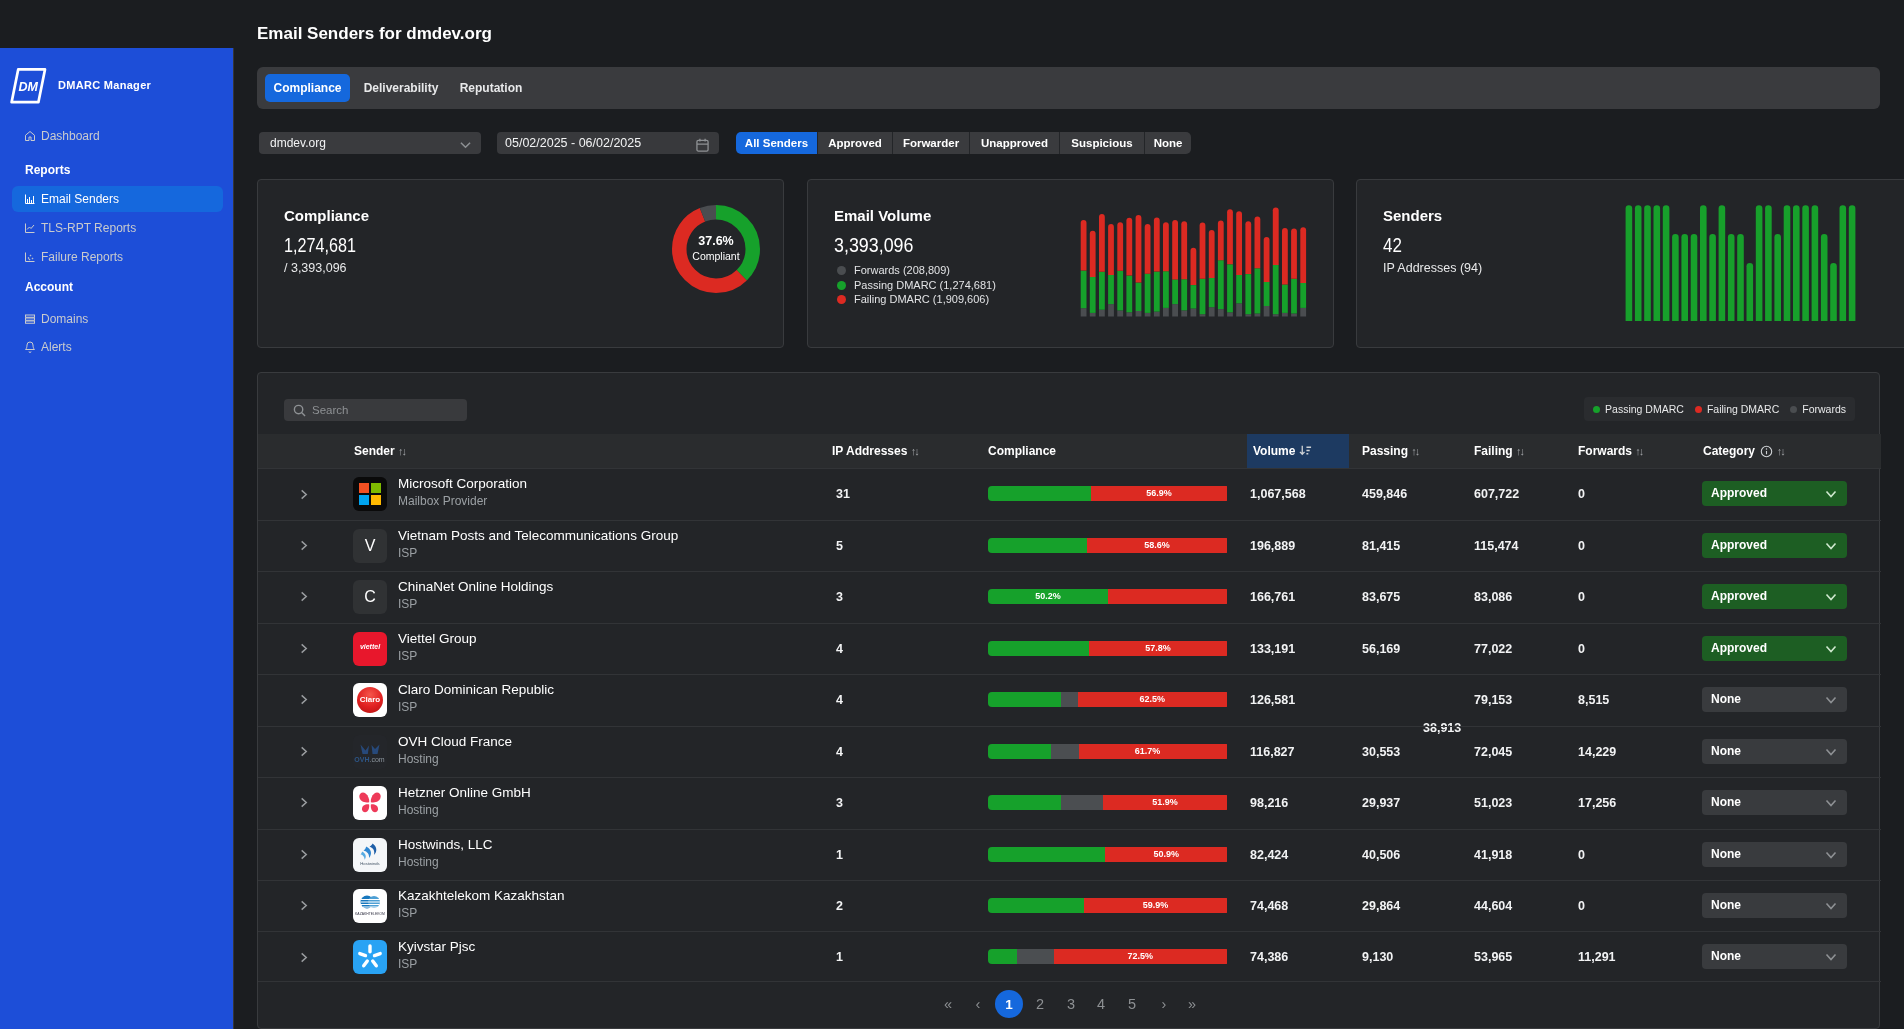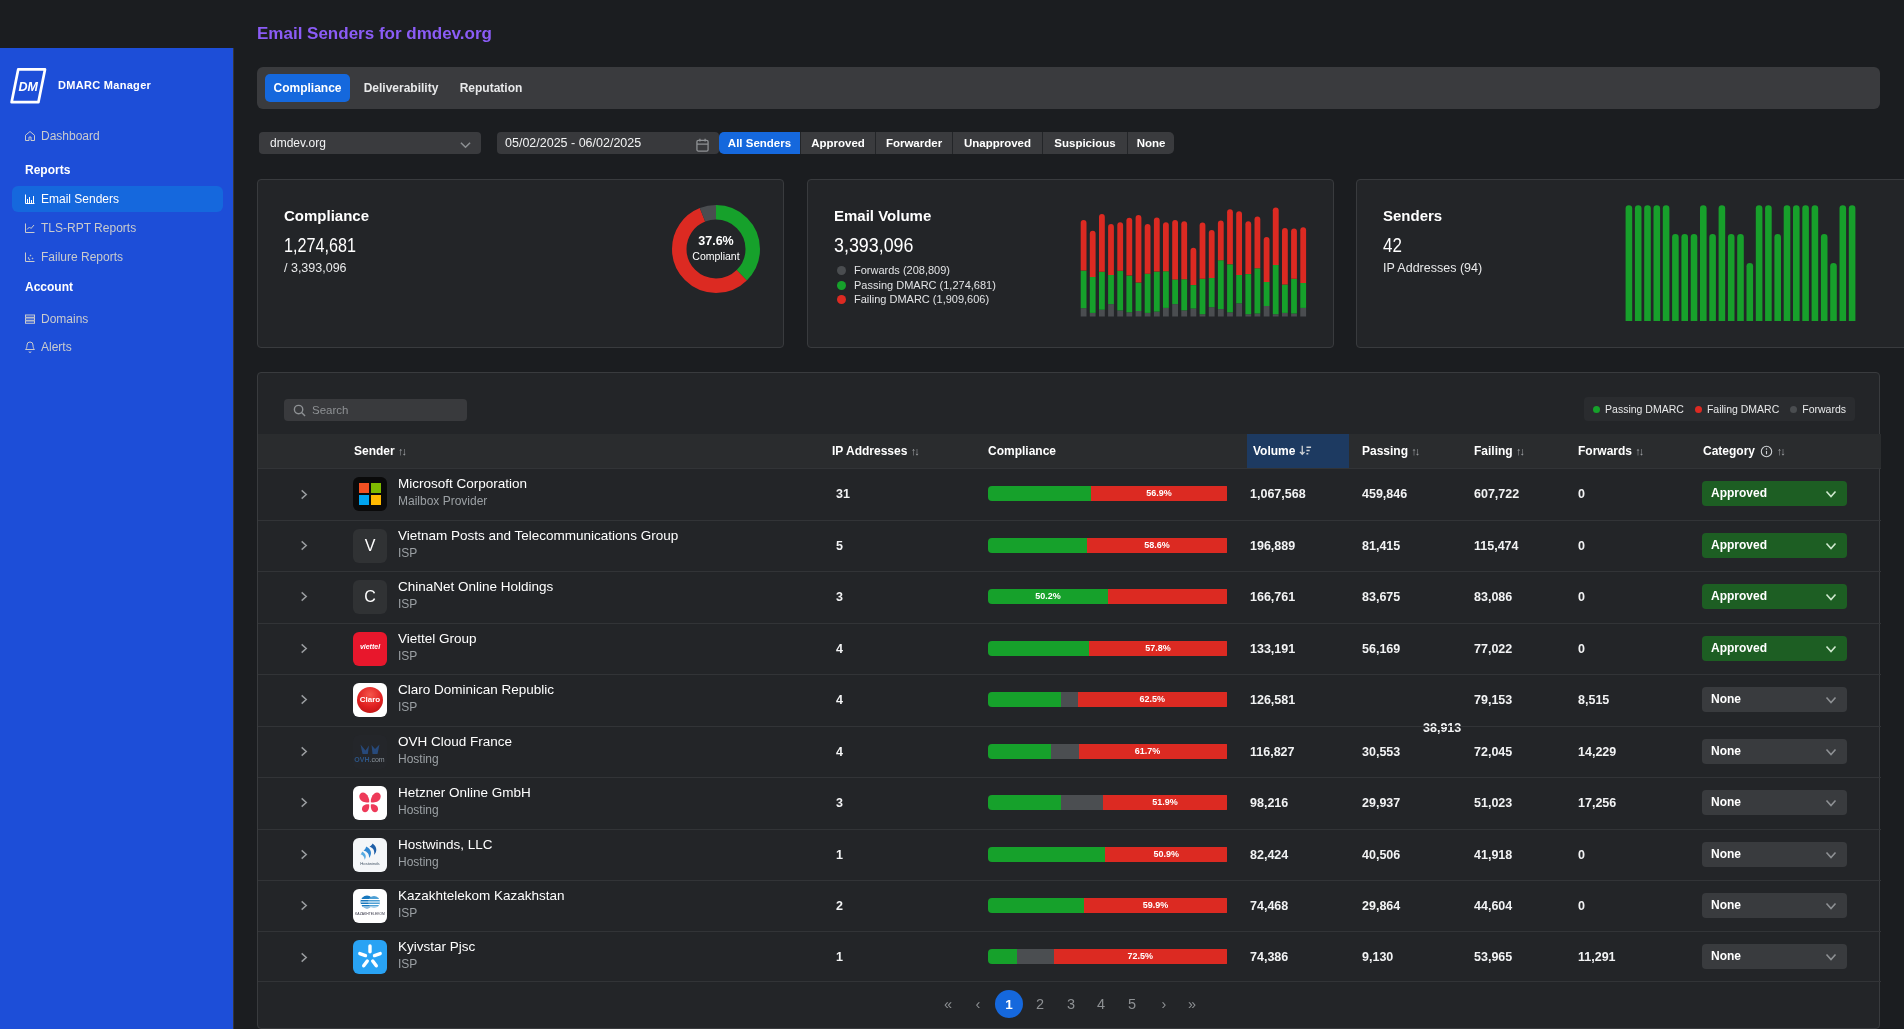--- a/index.html
+++ b/index.html
@@ -7,28 +7,28 @@
 
 #sidebar { position:absolute; left:0; top:0; width:234px; height:1029px; background:#1d4ed8; border-right:1px solid #34363a;margin-top:48px; }
 #logo { position:absolute; left:10px; top:20px; }
 #brand { position:absolute; left:58px; top:31px; font-size:11px; line-height:13px; font-weight:bold; color:#fff; letter-spacing:0.3px; }
 .navitem { position:absolute; left:12px; width:211px; height:26px; border-radius:6px; color:#c9cbce; font-size:12px; display:flex; align-items:center; }
 .navitem svg { margin-left:12px; margin-right:5px; flex:none; width:12px; height:12px; }
 .navitem.active { background:#1568dd; color:#fff; }
 .navsection { position:absolute; left:25px; font-size:12px; font-weight:bold; color:#fff; }
 
 #main { position:absolute; left:234px; top:0; width:1670px; height:1029px; }
-h1 { position:absolute; left:23px; top:24px; font-size:17px; line-height:19px; font-weight:bold; color:#8b5cf6; }
+h1 { position:absolute; left:23px; top:24px; font-size:17px; line-height:19px; font-weight:bold; color:#ffffff; }
 #tabstrip { position:absolute; left:23px; top:67px; width:1623px; height:42px; background:#3a3b3e; border-radius:6px; }
 .tab { position:absolute; top:7px; height:28px; border-radius:5px; font-size:12px; font-weight:bold; color:#e8e9ea; display:flex; align-items:center; justify-content:center; }
 .tab.active { background:#1568dd; color:#fff; }
 
 .select { position:absolute; left:25px; top:132px; width:222px; height:22px; background:#3a3b3e; border-radius:4px; color:#f2f3f4; font-size:12px; line-height:22px; padding-left:11px; }
 .datef { position:absolute; left:263px; top:132px; width:222px; height:22px; background:#38393c; border-radius:4px; color:#f2f3f4; font-size:12.5px; line-height:22px; padding-left:8px; }
-#seg { position:absolute; left:485px; top:132px; height:22px; border-radius:5px; overflow:hidden; display:flex; }
+#seg { position:absolute; left:502px; top:132px; height:22px; border-radius:5px; overflow:hidden; display:flex; }
 #seg div { height:22px; background:#3a3b3e; color:#fff; font-size:11.5px; font-weight:bold; line-height:22px; text-align:center; border-right:1px solid #232528; }
 #seg div:last-child { border-right:none; }
 #seg div.on { background:#1568dd; }
 
 .card { position:absolute; top:179px; height:169px; background:#232528; border:1px solid #393b3e; border-radius:4px; }
 .cardtitle { position:absolute; left:26px; top:26px; font-size:15px; line-height:20px; font-weight:bold; color:#fff; }
 .bignum { position:absolute; left:26px; top:53px; font-size:21px; line-height:23px; color:#fff; transform-origin:left; }
 .subnum { position:absolute; left:26px; top:81px; font-size:12.5px; line-height:15px; color:#e8e9ea; }
 .legrow { position:absolute; font-size:11px; line-height:13px; color:#e2e3e5; }
 .legrow i { display:inline-block; width:9px; height:9px; border-radius:50%; margin-right:8px; vertical-align:-1px; }

